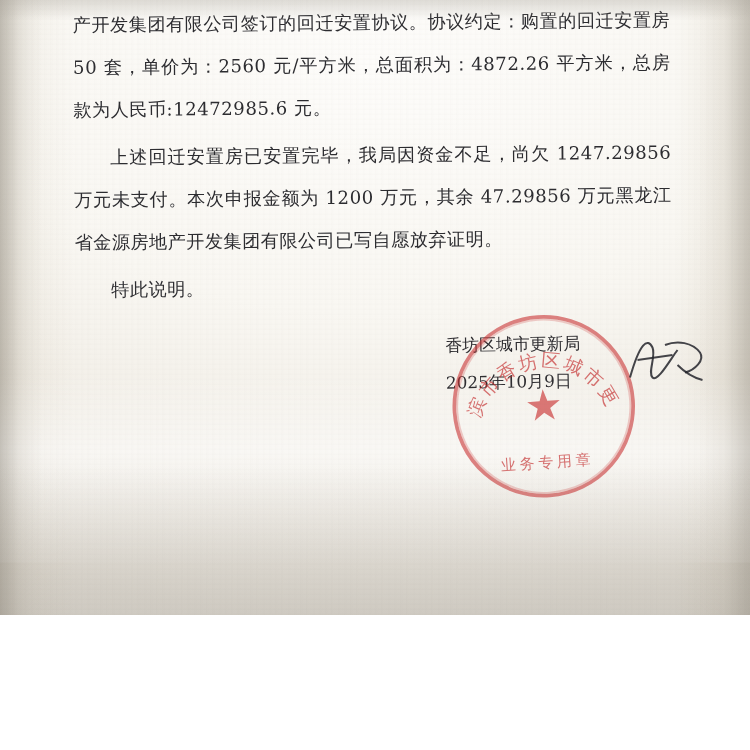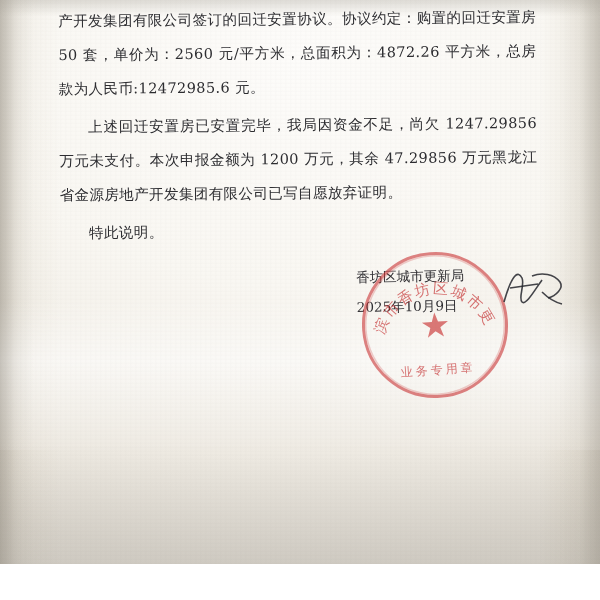--- a/index.html
+++ b/index.html
@@ -3,21 +3,21 @@
 <meta charset="utf-8">
 <style>
   html, body {
     margin: 0;
     padding: 0;
     background: #ffffff;
   }
   #page {
     position: relative;
     width: 600px;
-    height: 564px;
+    height: 492px;
     overflow: hidden;
     background: #86efac;
     font-family: "DejaVu Serif", serif;
   }
   
   .paper {
     position: absolute;
     inset: 0;
     background:
       radial-gradient(120% 90% at 50% 10%, #ffffff 0%, #fbfaf7 45%, #f2efe9 78%, #e9e5de 100%),

